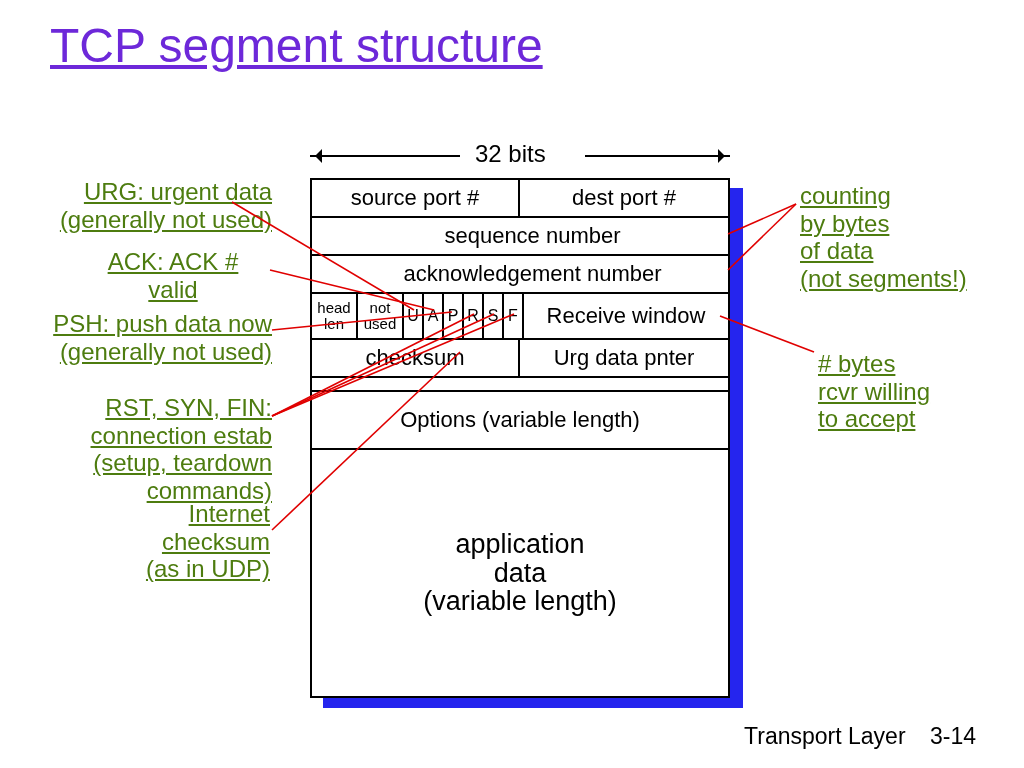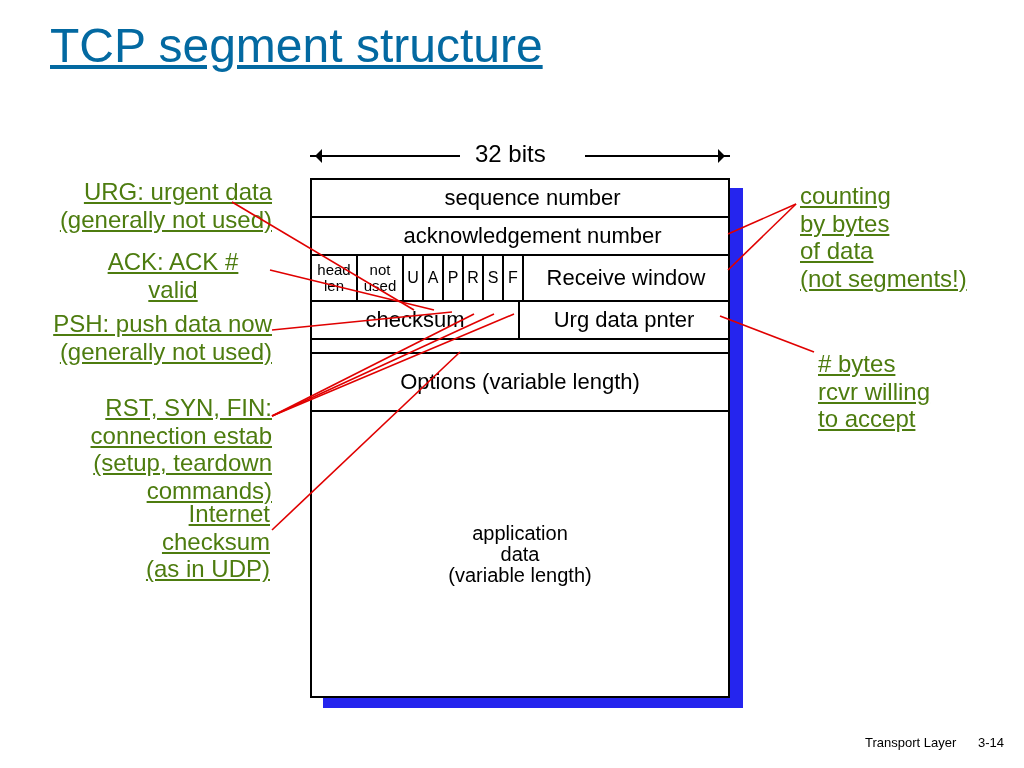--- a/index.html
+++ b/index.html
@@ -10,29 +10,29 @@
     background: #fff;
     font-family: "Comic Sans MS", "Comic Sans", cursive, sans-serif;
     position: relative;
     overflow: hidden;
   }
   .title {
     position: absolute;
     left: 50px;
     top: 18px;
     font-size: 48px;
-    color: #0369a1;
+    color: #6d28d9;
     text-decoration: underline;
     font-weight: 400;
   }
   .footer {
     position: absolute;
-    right: 20px;
+    right: 48px;
     bottom: 18px;
-    font-size: 13px;
+    font-size: 23px;
   }
   .footer .chap { margin-right: 18px; }
 
   
   .shadow {
     position: absolute;
     left: 323px; top: 188px;
     width: 420px; height: 520px;
     background: #2525ee;
   }
@@ -66,21 +66,21 @@
   .rowfull .cell { flex: 1 1 100%; height: 36px; padding-left: 27px; }
   .rowflags { height: 44px; }
   .rowflags .small { font-size: 15px; flex: 0 0 46px; height: 44px; }
   .rowflags .flag  { font-size: 16px; flex: 0 0 20px; height: 44px; }
   .rowflags .rcv   { flex: 1 1 auto; height: 44px; }
   .row5 .cell { flex: 1 1 50%; height: 36px; }
   .rowopt { height: 56px; }
   .rowopt .cell { flex: 1; height: 56px; border-bottom: none; } 
   .gap { height: 12px; border-bottom: 2px solid #000; }
   .rowdata { flex: 1; }
-  .rowdata .cell { flex: 1; height: 100%; font-size: 20px; }
+  .rowdata .cell { flex: 1; height: 100%; font-size: 27px; }
 
   
   .bits-label {
     position: absolute;
     left: 475px; top: 140px;
     font-size: 24px;
     text-align: right;
   }
   .bits-arrow-l {
     position: absolute;
@@ -126,20 +126,24 @@
 
 <div class="title">TCP segment structure</div>
 
 <div class="bits-label">32 bits</div>
 <div class="bits-arrow-l"></div>
 <div class="bits-arrow-r"></div>
 
 <div class="shadow"></div>
 
 <div class="frame">
+  <div class="row row1">
+    <div class="cell vline">source port #</div>
+    <div class="cell">dest port #</div>
+  </div>
   <div class="row rowfull">
     <div class="cell">sequence number</div>
   </div>
   <div class="row rowfull">
     <div class="cell">acknowledgement number</div>
   </div>
   <div class="row rowflags">
     <div class="cell small vline">head len</div>
     <div class="cell small vline">not used</div>
     <div class="cell flag vline">U</div>

